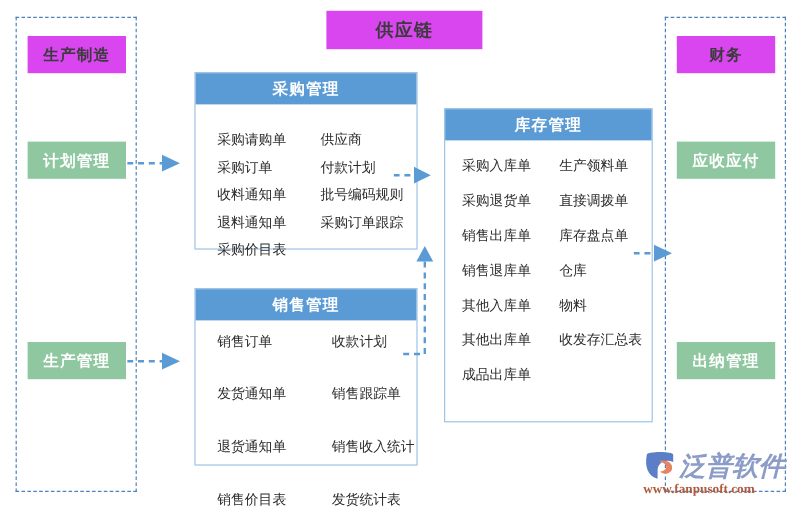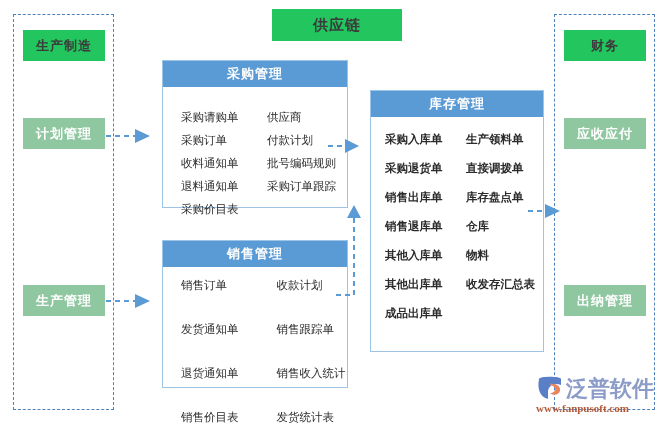--- a/index.html
+++ b/index.html
@@ -38,21 +38,21 @@
     box-sizing: border-box;
     display: flex;
     align-items: center;
     justify-content: center;
     font-size: 13px;
     font-weight: bold;
     letter-spacing: 1px;
     white-space: nowrap;
   }
   .tag-blue {
-    background: #22c55e;
+    background: #d946ef;
     color: #3b3b3b;
   }
   .tag-green {
     background: #8fc7a0;
     color: #ffffff;
   }
 
   #title-supplychain {
     left: 272px; top: 9px; width: 130px; height: 32px;
     font-size: 15px;
@@ -101,21 +101,21 @@
     column-gap: 6px;
   }
   #card-purchase .module-item { line-height: 19px; }
 
   #card-inventory { left: 358px; top: 90px; width: 174px; height: 262px; }
   #card-inventory .module-body {
     padding: 13px 0 0 14px;
     row-gap: 11px;
     column-gap: 4px;
   }
-  #card-inventory .module-item { line-height: 18px; font-weight: bold; }
+  #card-inventory .module-item { line-height: 18px; }
 
   #card-sales { left: 150px; top: 240px; width: 186px; height: 148px; }
   #card-sales .module-body {
     padding: 9px 0 0 18px;
     row-gap: 4px;
     column-gap: 6px;
     gap: 25px;
   }
   #card-sales .module-item { line-height: 19px; }
 
@@ -135,20 +135,21 @@
   #watermark-brand {
     position: absolute;
     left: 30px;
     top: 0px;
     font-size: 22px;
     font-weight: bold;
     color: #8c9cc8;
     letter-spacing: 0px;
     white-space: nowrap;
     font-family: "DejaVu Sans", sans-serif;
+    font-style: italic;
   }
   #watermark-url {
     position: absolute;
     left: 0px;
     top: 28px;
     font-size: 11px;
     font-weight: bold;
     color: #b05a3c;
     letter-spacing: 0px;
     white-space: nowrap;

